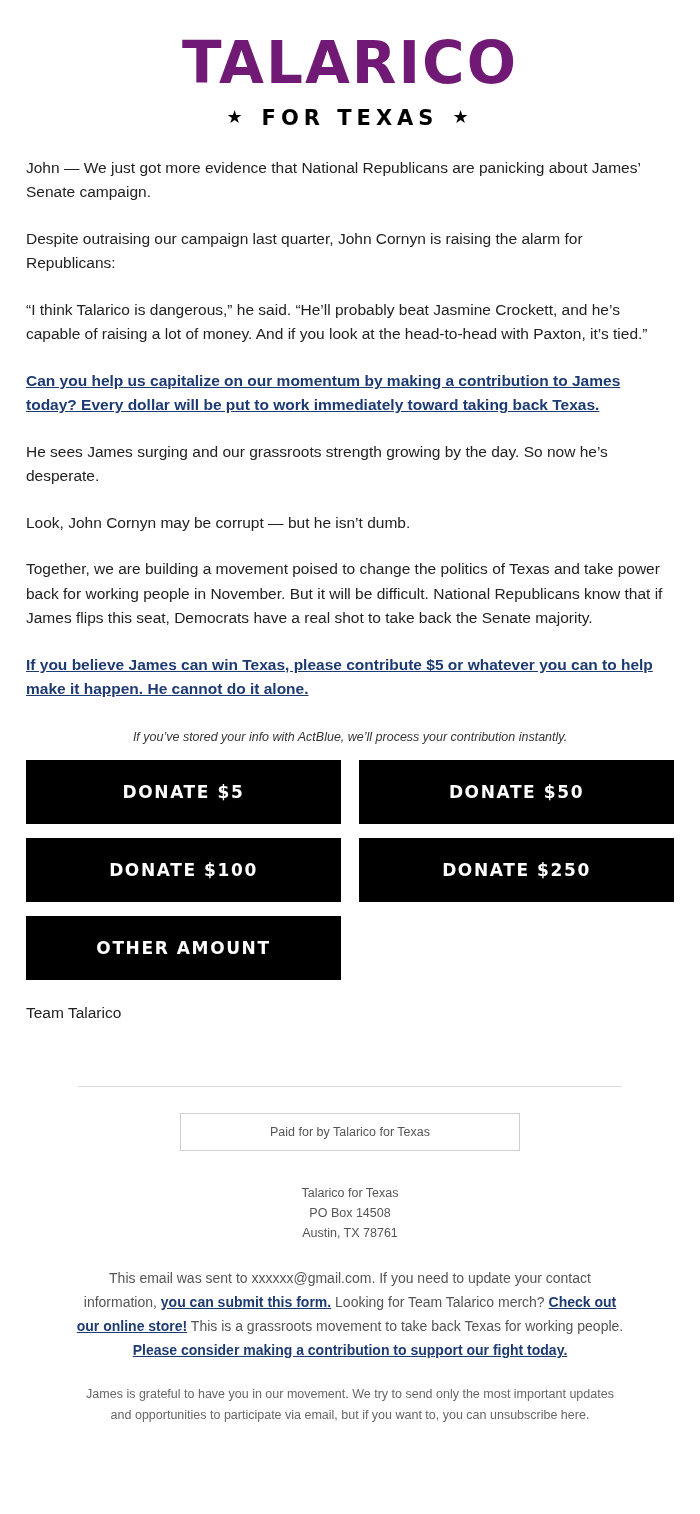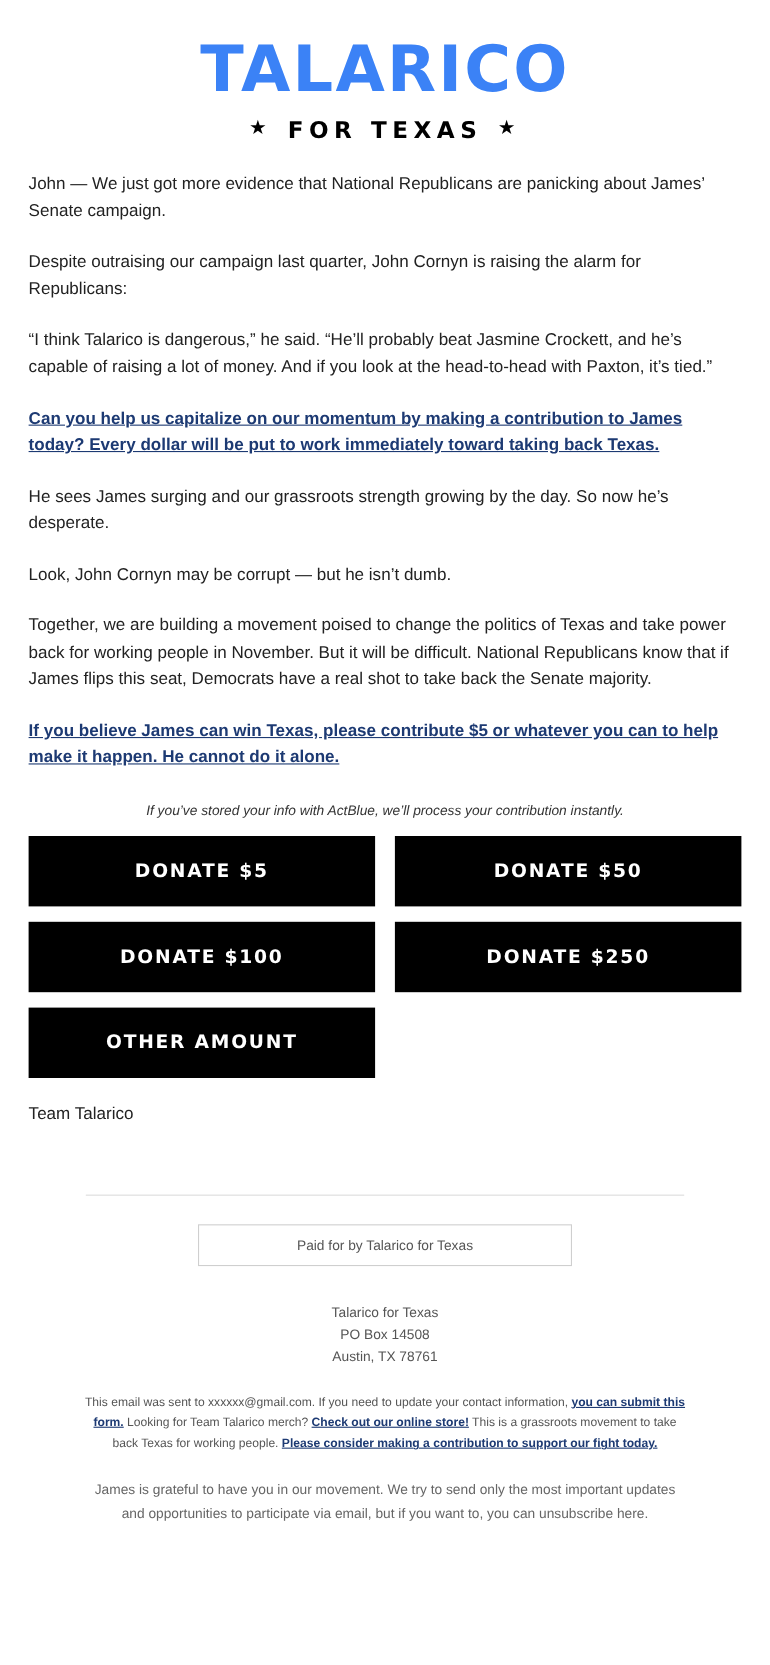--- a/index.html
+++ b/index.html
@@ -23,21 +23,21 @@
   .logo-block {
     padding: 34px 0 26px 0;
     text-align: center;
   }
   .logo-main {
     font-family: "DejaVu Sans", sans-serif;
     font-weight: bold;
     font-size: 58px;
     letter-spacing: 2px;
     line-height: 1;
-    color: #3b82f6;
+    color: #701a75;
     margin: 0;
   }
   .logo-sub {
     margin-top: 14px;
     font-family: "DejaVu Sans", sans-serif;
     font-weight: bold;
     font-size: 21px;
     letter-spacing: 5px;
     color: #000000;
     display: flex;
@@ -128,21 +128,21 @@
   .addr {
     text-align: center;
     font-size: 12.5px;
     line-height: 1.62;
     color: #555555;
     margin: 0 0 22px 0;
   }
   .footer-text {
     padding: 0 72px;
     text-align: center;
-    font-size: 11px;
+    font-size: 14px;
     line-height: 1.72;
     color: #555555;
     margin: 0 0 22px 0;
   }
   .footer-text a {
     color: #1d3a73;
     font-weight: bold;
     text-decoration: underline;
   }
   .footer-last {

